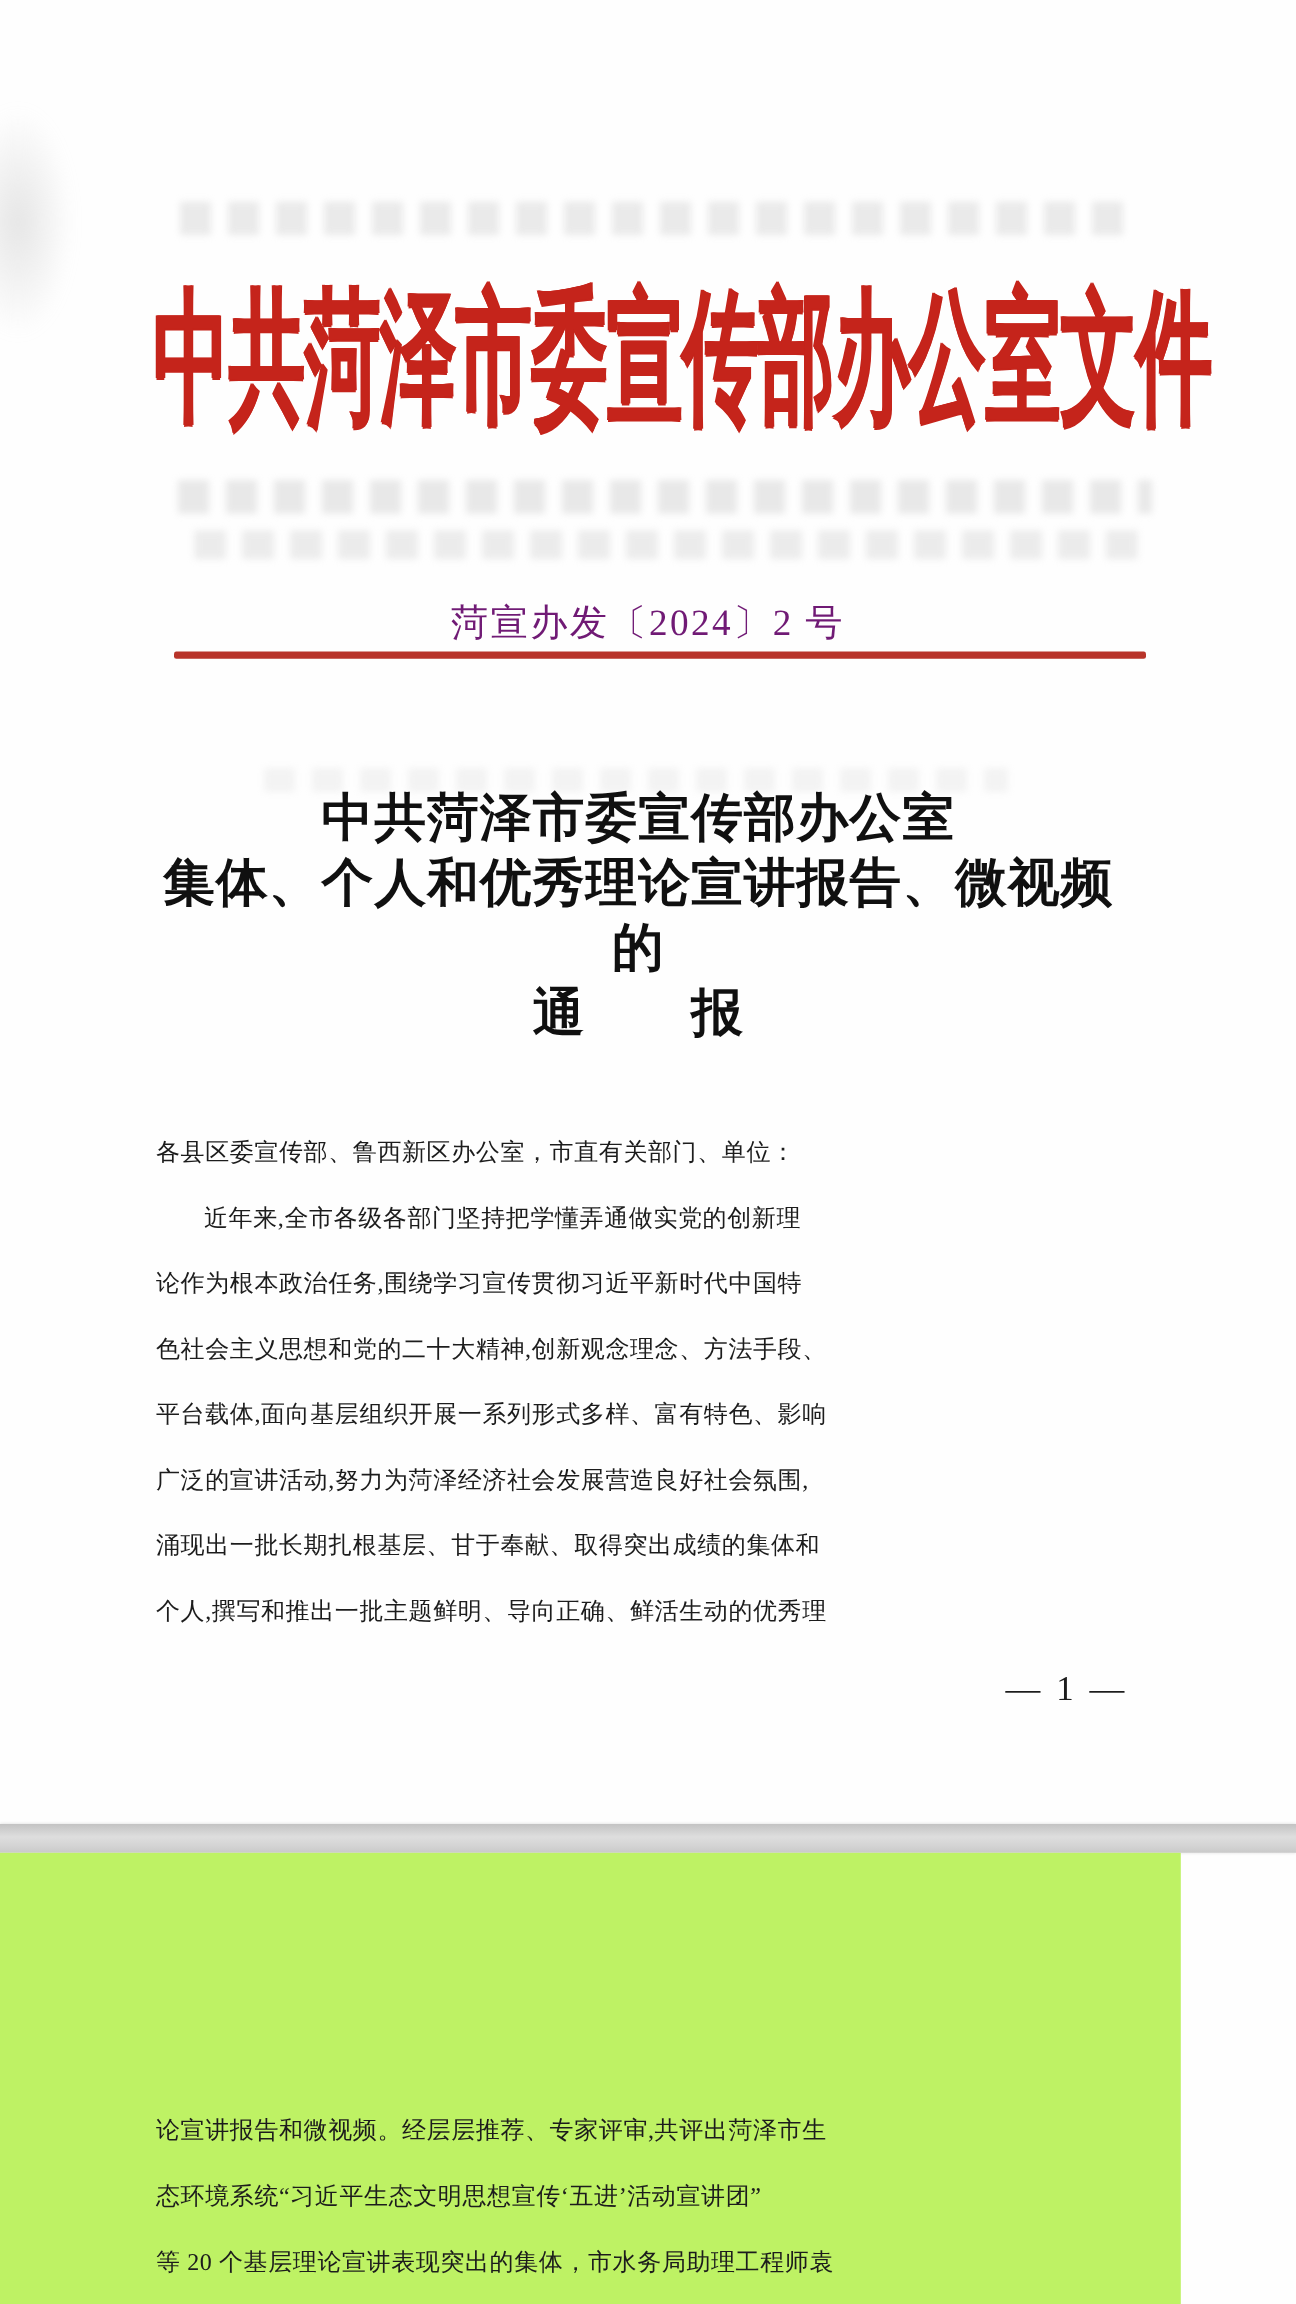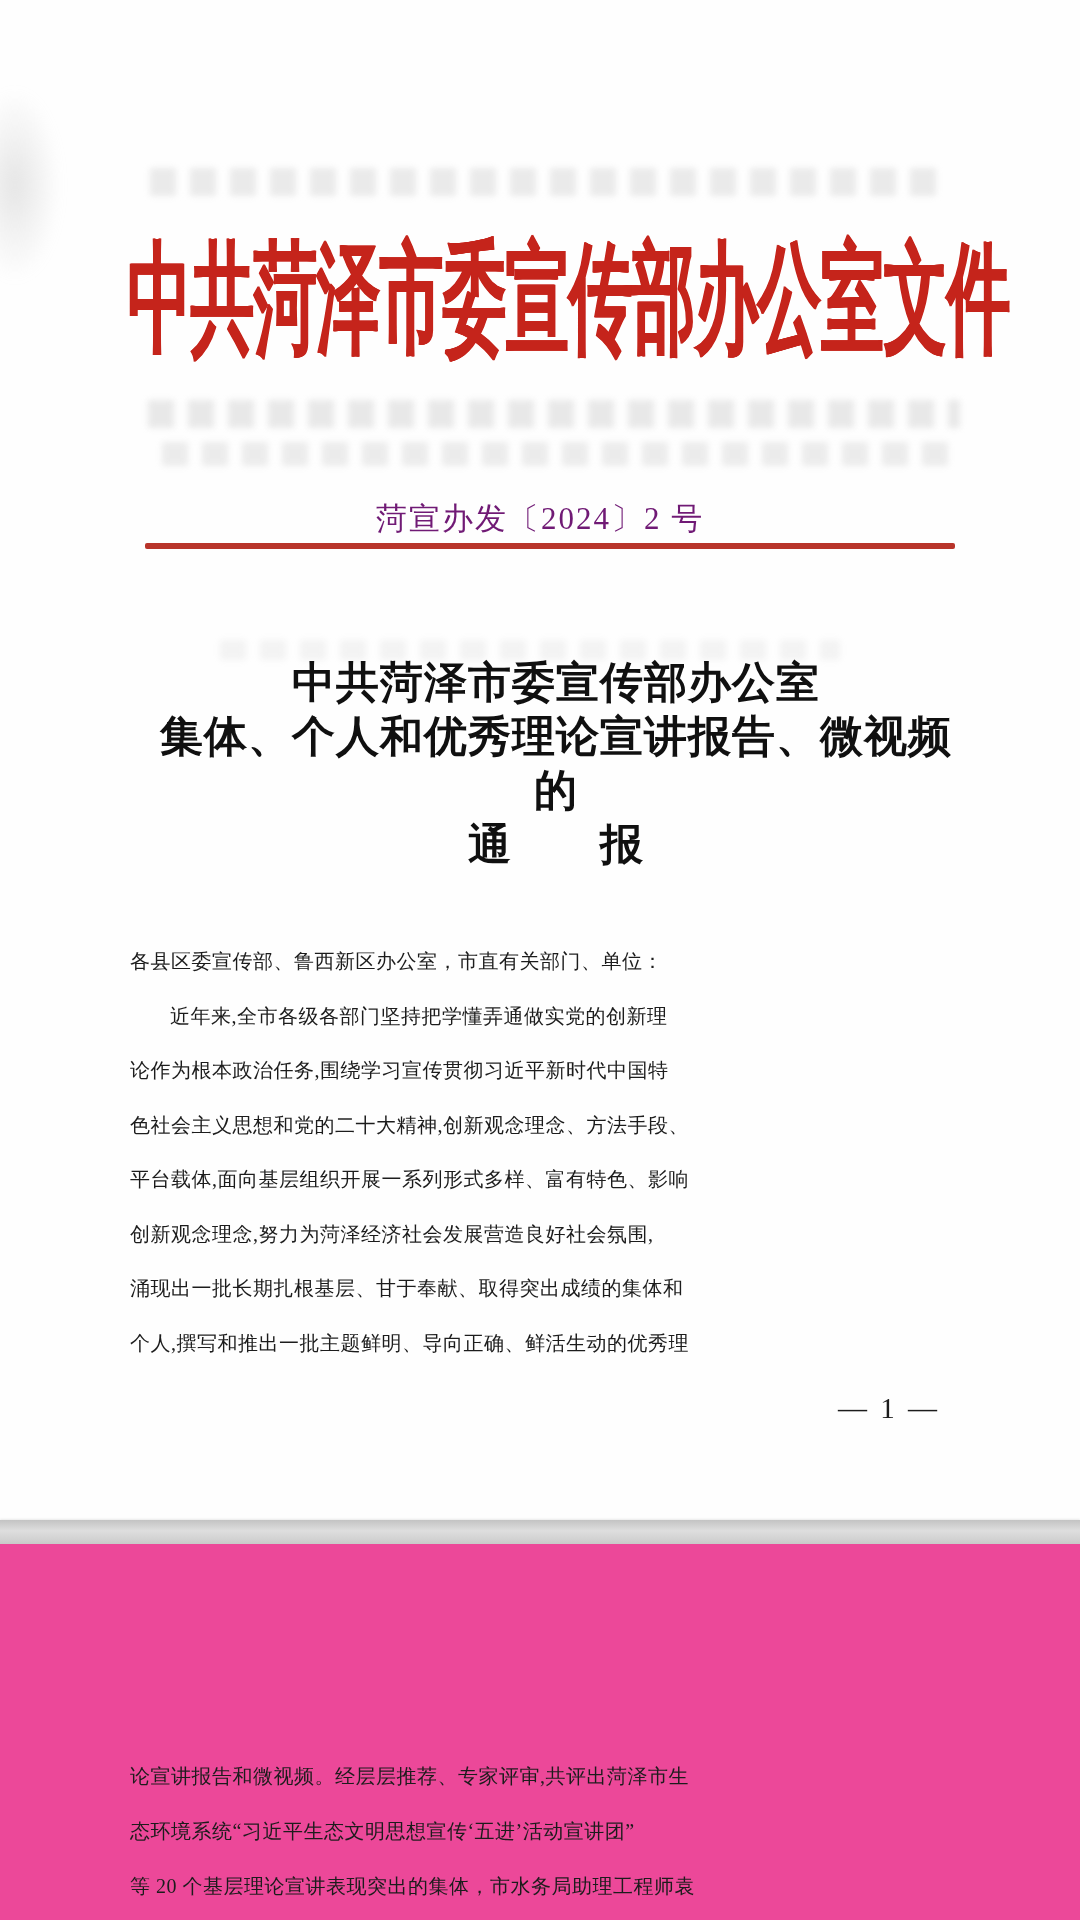--- a/index.html
+++ b/index.html
@@ -20,22 +20,22 @@
   
   .page1 {
     position: absolute;
     left: 0; top: 0;
     width: 1080px; height: 1911px;
     background: #fefefe;
   }
   .page2 {
     position: absolute;
     left: 0; top: 1544px;
-    width: 1080px; height: 376px;
-    background: #ec4899;
+    width: 984px; height: 376px;
+    background: #bef264;
   }
   .separator-band {
     position: absolute;
     left: 0; top: 1520px;
     width: 1080px; height: 24px;
     background: linear-gradient(180deg, #c3c3c3 0%, #dedede 45%, #d2d2d2 80%, #c9c9c9 100%);
     box-shadow: 0 -1px 2px rgba(0,0,0,0.08), 0 1px 2px rgba(0,0,0,0.06);
   }
   
   .bleed-row {
@@ -85,21 +85,21 @@
   .red-rule {
     position: absolute;
     left: 145px; top: 543px;
     width: 810px; height: 6px;
     background: #b8342a;
     border-radius: 2px;
   }
   
   .doc-title {
     position: absolute;
-    left: 144px; top: 656px;
+    left: 120px; top: 656px;
     width: 824px;
     text-align: center;
     color: #101010;
     font-weight: 700;
     font-size: 43px;
     line-height: 54px;
     letter-spacing: 1px;
   }
   
   .body-block {
@@ -149,21 +149,21 @@
       <div class="title-line">集体、个人和优秀理论宣讲报告、微视频的</div>
       <div class="title-line">通　　报</div>
     </div>
 
     <div class="body-block body-p1">
       <div class="body-line">各县区委宣传部、鲁西新区办公室，市直有关部门、单位：</div>
       <div class="body-line indent">近年来,全市各级各部门坚持把学懂弄通做实党的创新理</div>
       <div class="body-line">论作为根本政治任务,围绕学习宣传贯彻习近平新时代中国特</div>
       <div class="body-line">色社会主义思想和党的二十大精神,创新观念理念、方法手段、</div>
       <div class="body-line">平台载体,面向基层组织开展一系列形式多样、富有特色、影响</div>
-      <div class="body-line">创新观念理念,努力为菏泽经济社会发展营造良好社会氛围,</div>
+      <div class="body-line">广泛的宣讲活动,努力为菏泽经济社会发展营造良好社会氛围,</div>
       <div class="body-line">涌现出一批长期扎根基层、甘于奉献、取得突出成绩的集体和</div>
       <div class="body-line">个人,撰写和推出一批主题鲜明、导向正确、鲜活生动的优秀理</div>
     </div>
 
     <div class="page-number">— 1 —</div>
   </div>
 
   <div class="separator-band"></div>
 
   <div class="page2">

